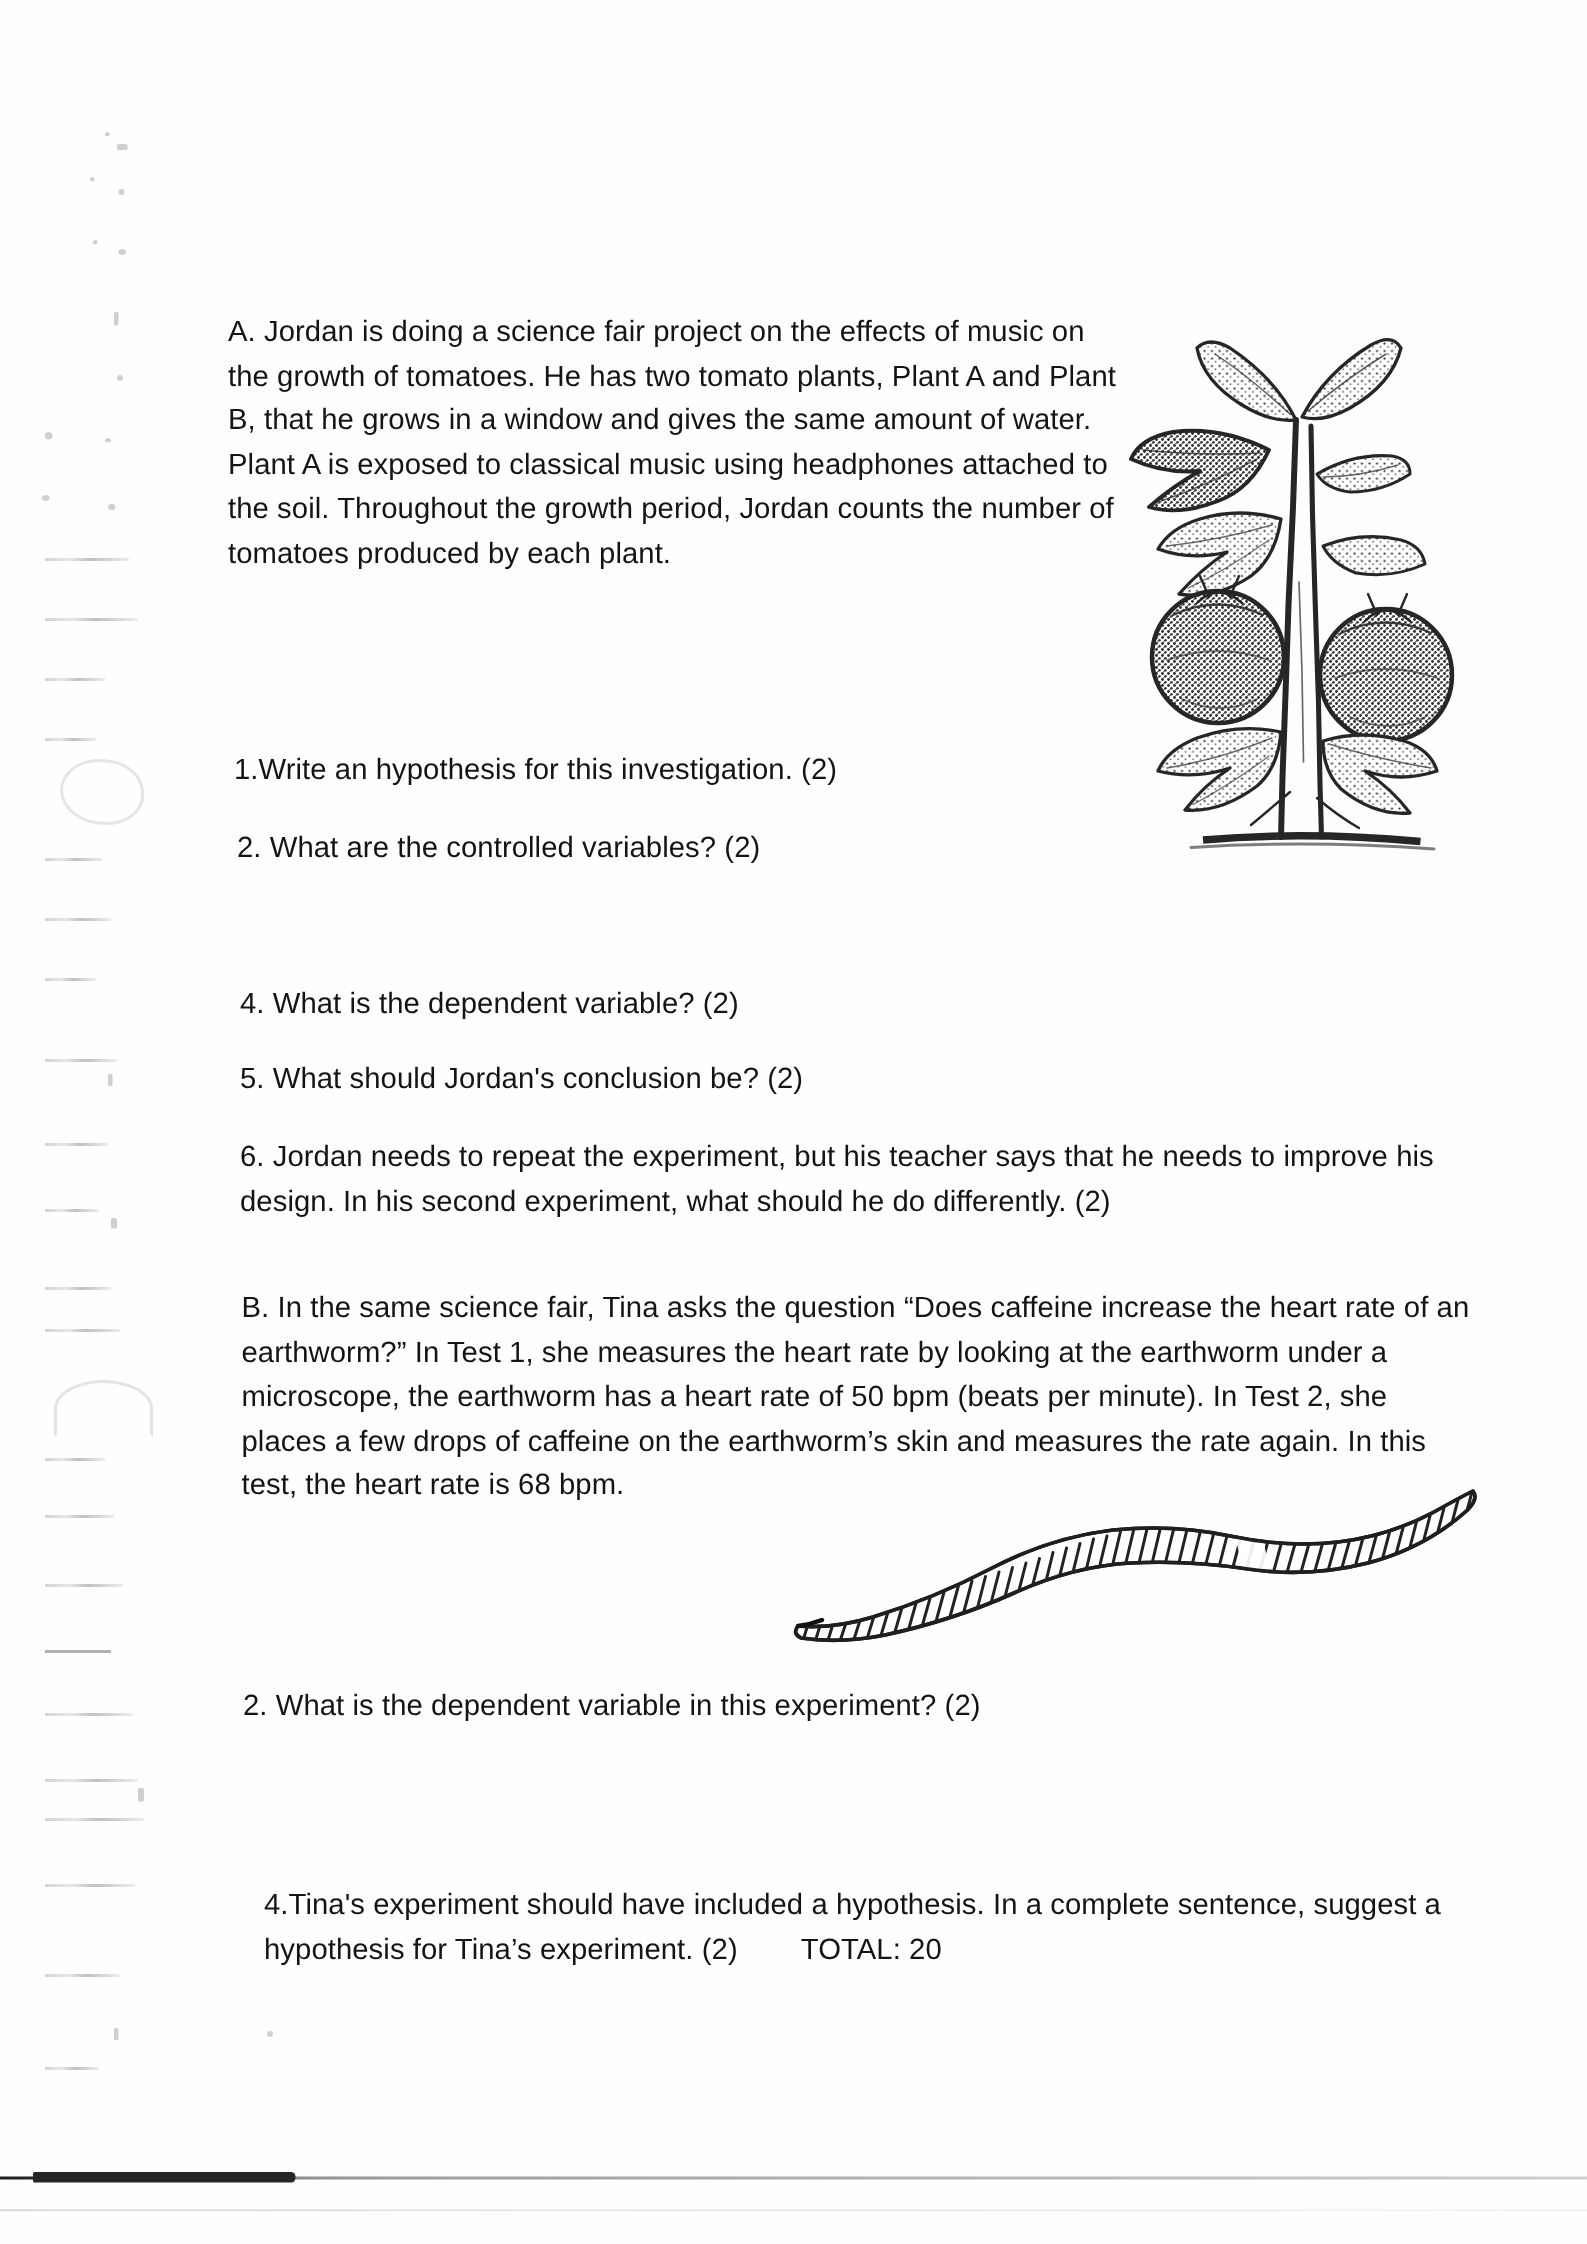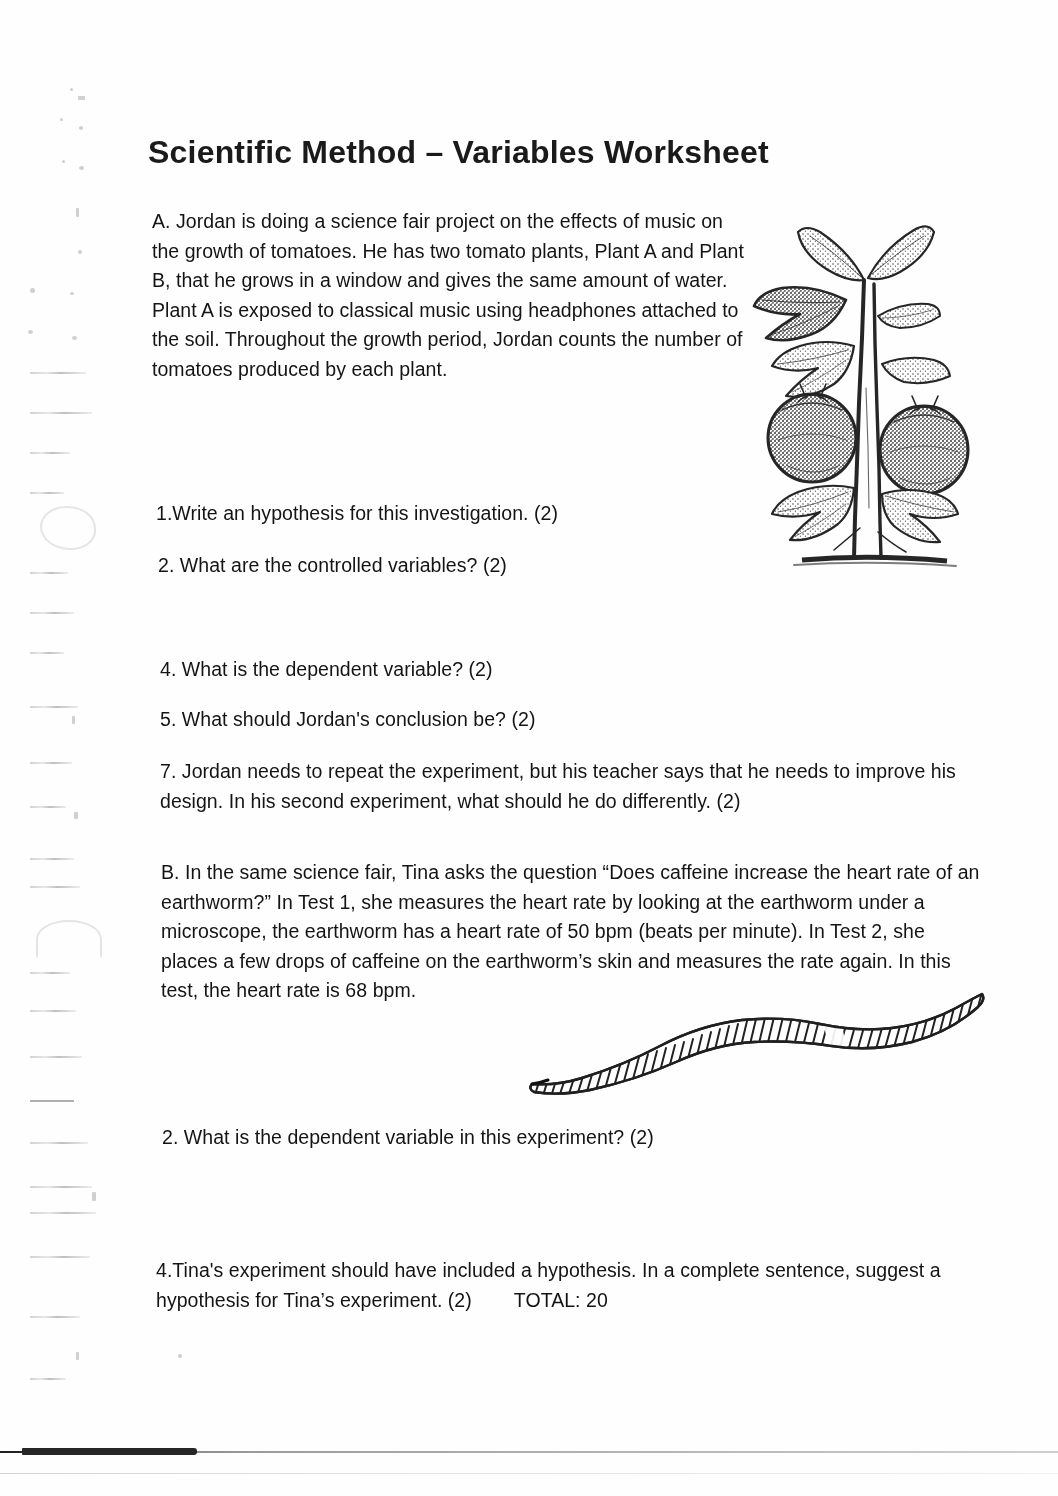--- a/index.html
+++ b/index.html
@@ -91,21 +91,21 @@
   #q-a-1       { left: 156px; top: 499px;  width: 620px; }
   #q-a-2       { left: 158px; top: 551px;  width: 620px; }
   #q-a-3       { left: 158px; top: 603px;  width: 620px; }
   #q-a-4       { left: 160px; top: 655px;  width: 620px; }
   #q-a-5       { left: 160px; top: 705px;  width: 620px; }
   #q-a-6       { left: 160px; top: 757px;  width: 810px; }
   #para-b      { left: 161px; top: 858px;  width: 820px; }
   #q-b-1       { left: 162px; top: 1043px; width: 370px; }
   #q-b-2       { left: 162px; top: 1123px; width: 800px; }
   #q-b-3       { left: 164px; top: 1176px; width: 790px; }
-  #q-b-4       { left: 156px; top: 1256px; width: 810px; }
+  #q-b-4       { left: 176px; top: 1256px; width: 810px; }
   #q-b-4 .total-mark { margin-left: 42px; white-space: nowrap; }
 
   
   #tomato-plant {
     position: absolute;
     left: 742px;
     top: 188px;
     width: 252px;
     height: 390px;
   }
@@ -166,35 +166,34 @@
   <div class="margin-dash" style="top:1142px; width:58px;"></div>
   <div class="margin-dash" style="top:1186px; width:62px;"></div>
   <div class="margin-speck" style="left:92px; top:1192px; width:4px; height:9px; border-radius:1px;"></div>
   <div class="margin-dash" style="top:1212px; width:66px;"></div>
   <div class="margin-dash" style="top:1256px; width:60px;"></div>
   <div class="margin-dash" style="top:1316px; width:50px;"></div>
   <div class="margin-speck" style="left:76px; top:1352px; width:3px; height:8px; border-radius:1px;"></div>
   <div class="margin-dash" style="top:1378px; width:36px;"></div>
   <div class="margin-speck" style="left:178px; top:1354px; width:4px; height:4px;"></div>
 
-  <div id="title">Scientific Method – Variables Worksheet</div>
 
   <div class="body-text" id="para-a">A. Jordan is doing a science fair project on the effects of music on the growth of tomatoes. He has two tomato plants, Plant A and Plant B, that he grows in a window and gives the same amount of water. Plant A is exposed to classical music using headphones attached to the soil. Throughout the growth period, Jordan counts the number of tomatoes produced by each plant.</div>
 
 
   <div class="body-text" id="q-a-1">1.Write an hypothesis for this investigation. (2)</div>
 
   <div class="body-text" id="q-a-2">2. What are the controlled variables? (2)</div>
 
 
   <div class="body-text" id="q-a-4">4. What is the dependent variable? (2)</div>
 
   <div class="body-text" id="q-a-5">5. What should Jordan's conclusion be? (2)</div>
 
-  <div class="body-text" id="q-a-6">7. Jordan needs to repeat the experiment, but his teacher says that he needs to improve his design. In his second experiment, what should he do differently. (2)</div>
+  <div class="body-text" id="q-a-6">6. Jordan needs to repeat the experiment, but his teacher says that he needs to improve his design. In his second experiment, what should he do differently. (2)</div>
 
   <div class="body-text" id="para-b">B. In the same science fair, Tina asks the question “Does caffeine increase the heart rate of an earthworm?” In Test 1, she measures the heart rate by looking at the earthworm under a microscope, the earthworm has a heart rate of 50 bpm (beats per minute). In Test 2, she places a few drops of caffeine on the earthworm’s skin and measures the rate again. In this test, the heart rate is 68 bpm.</div>
 
 
   <div class="body-text" id="q-b-2">2. What is the dependent variable in this experiment? (2)</div>
 
 
   <div class="body-text" id="q-b-4"><span>4.Tina's experiment should have included a hypothesis. In a complete sentence, suggest a hypothesis for Tina’s experiment. (2)</span><span class="total-mark">TOTAL: 20</span></div>
 
   <div id="tomato-plant">

